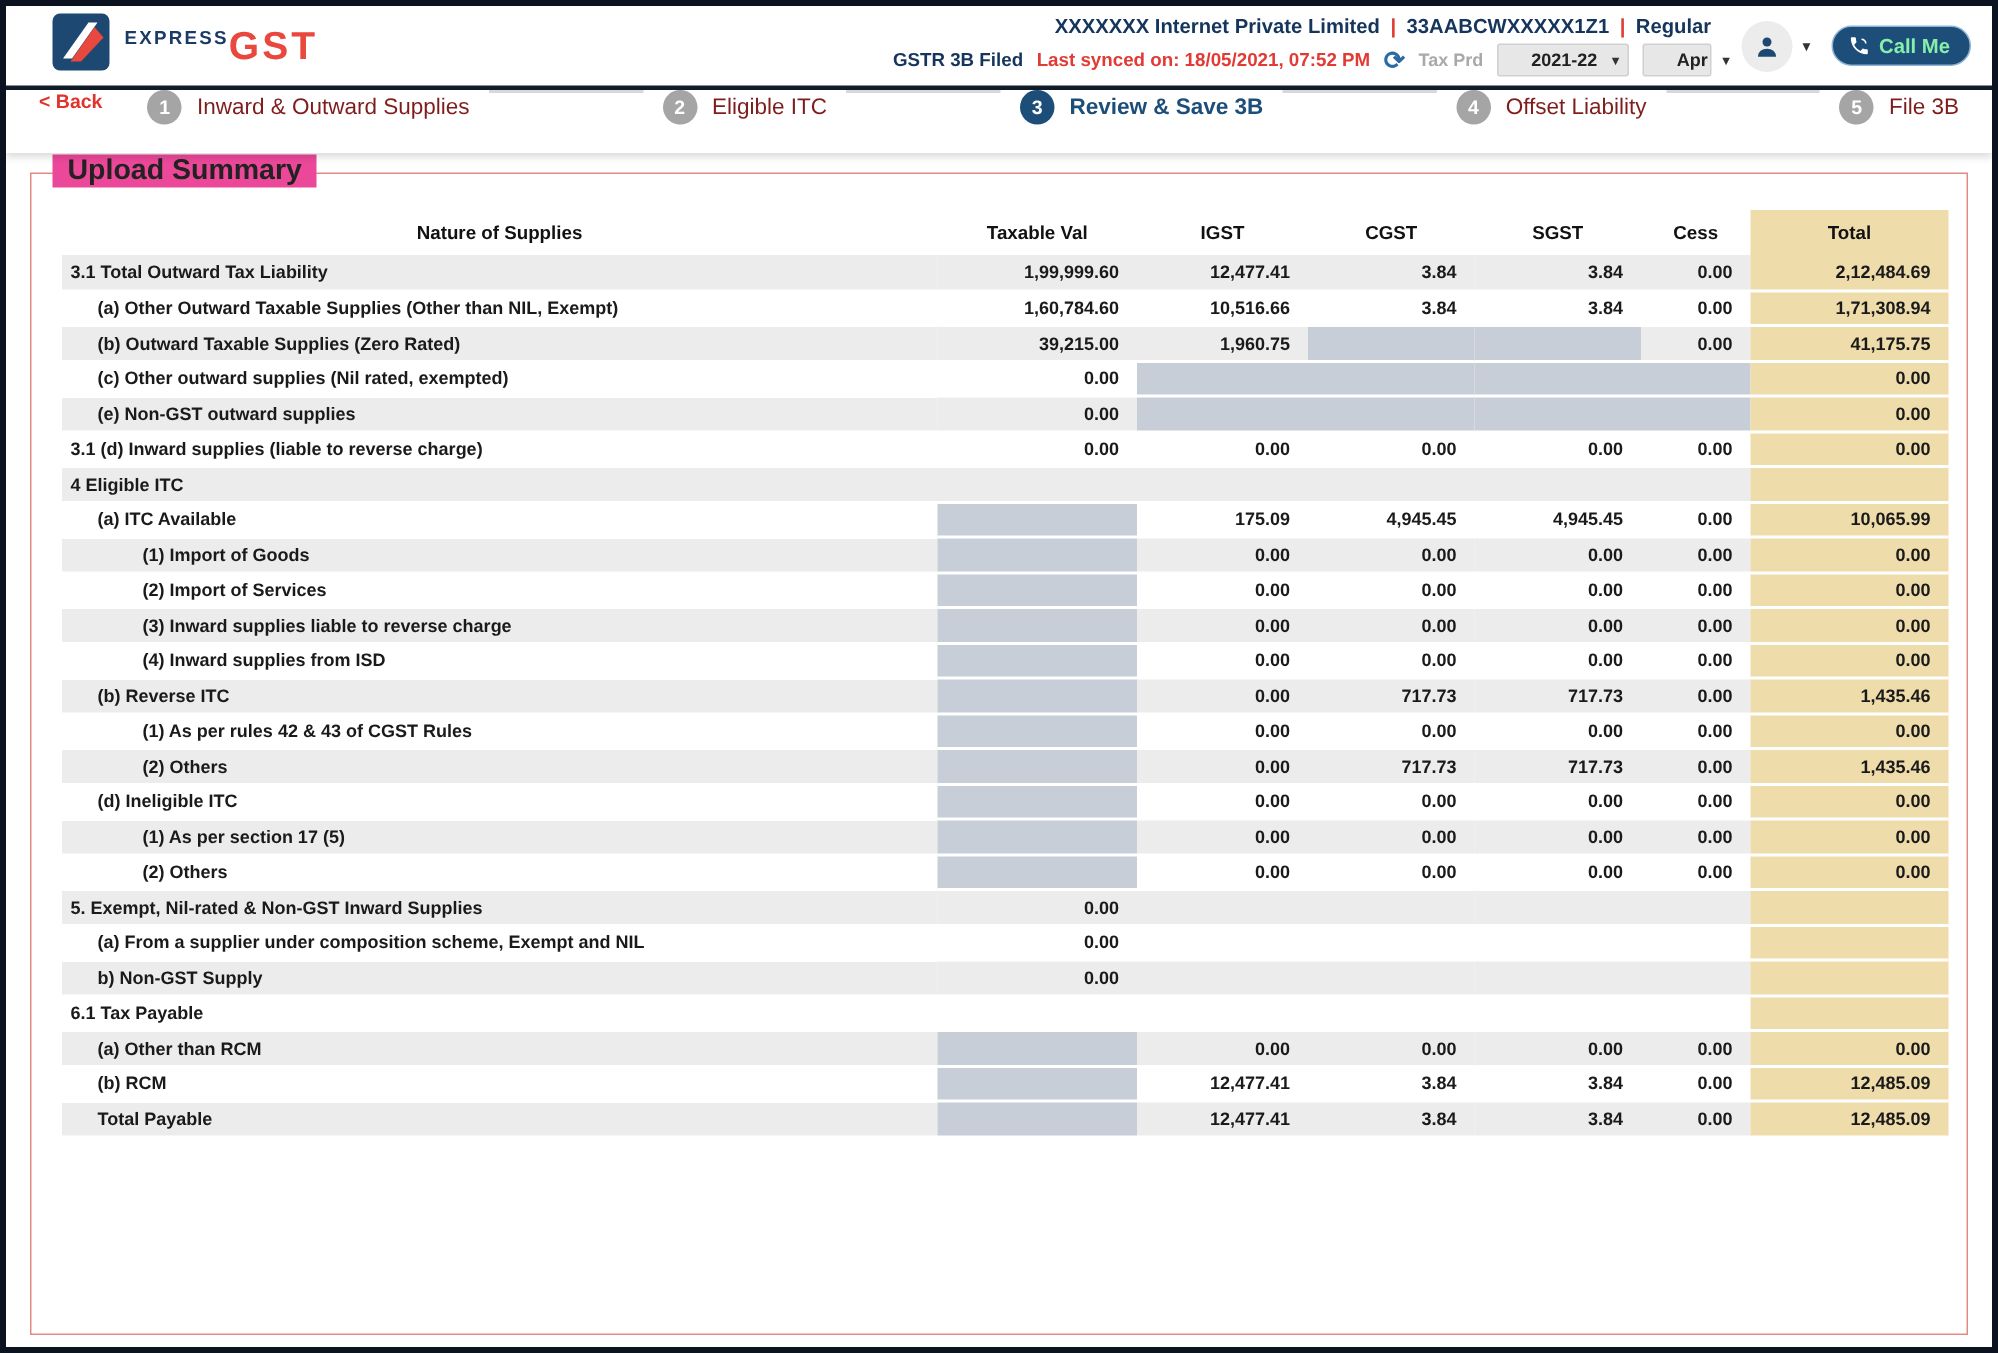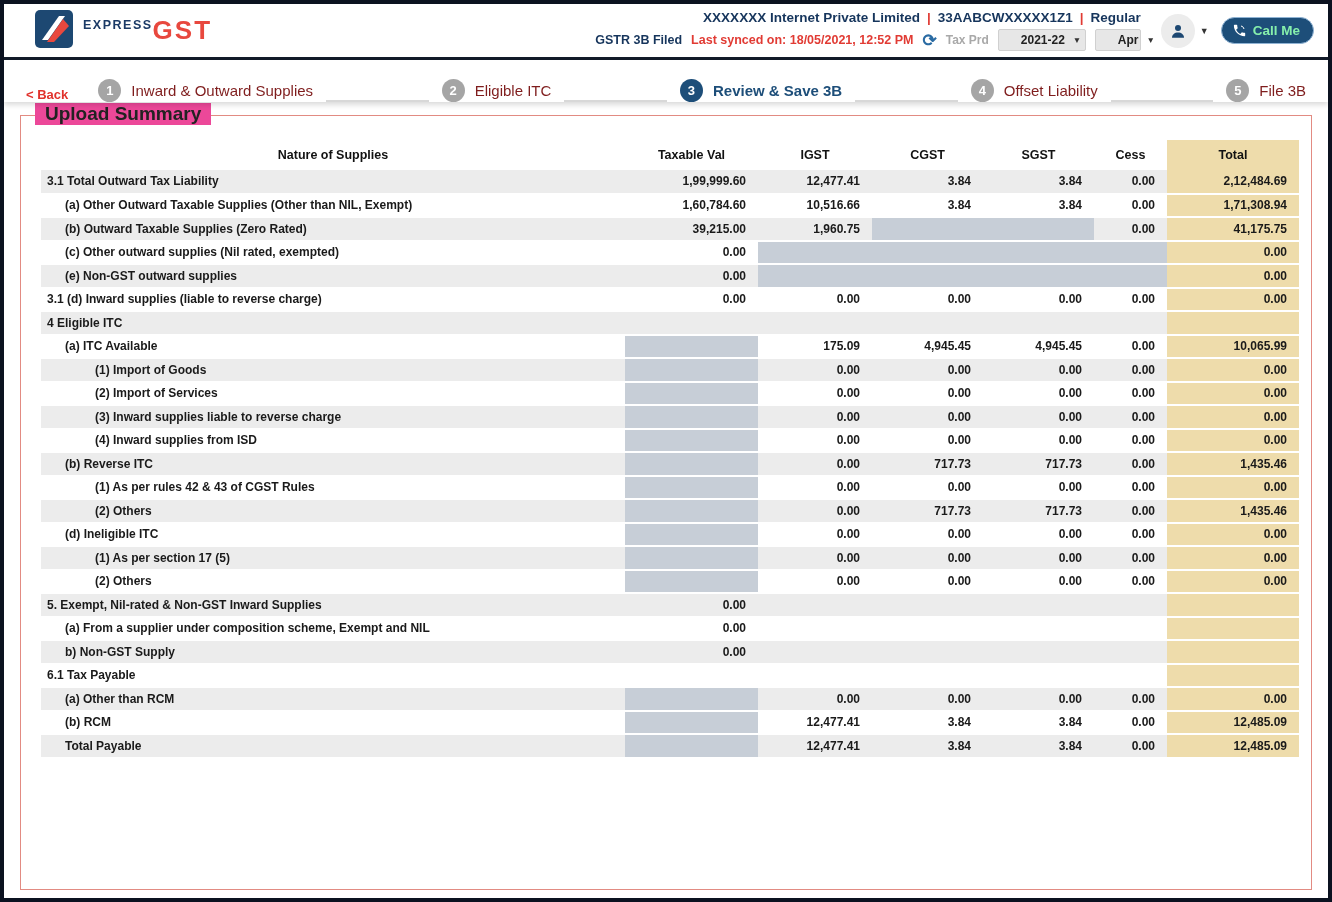--- a/index.html
+++ b/index.html
@@ -26,21 +26,21 @@
   .select { background:#e7e7e7; border:1px solid #d0d0d0; border-radius:2px; display:flex; align-items:center; justify-content:space-between; font-size:12px; font-weight:bold; color:#222; padding:3px 22px; cursor:pointer; }
   .select.year { width:88px; }
   .select.month { width:44px; }
   .sel-caret { font-size:8.5px; color:#333; margin-left:8px; }
   .avatar-wrap { display:flex; align-items:center; gap:5px; margin-left:8px; cursor:pointer; }
   .avatar { width:34px; height:34px; border-radius:50%; background:#ececec; display:flex; align-items:center; justify-content:center; }
   .avatar-caret { font-size:9px; color:#333; }
   .callme { background:#1d4e79; border:1px solid #8fb3d4; color:#86efac; font-weight:bold; font-size:13.5px; border-radius:14px; padding:5px 13px 5px 10px; display:flex; align-items:center; gap:6px; cursor:pointer; }
 
   
-  .stepper { flex:0 0 42px; display:flex; align-items:flex-end; padding:0 22px; background:#fff; box-shadow:0 3px 5px rgba(0,0,0,.14); position:relative; z-index:2; }
+  .stepper { flex:0 0 42px; display:flex; align-items:flex-start; padding:0 22px; background:#fff; box-shadow:0 3px 5px rgba(0,0,0,.14); position:relative; z-index:2; }
   .back { color:#e1322c; font-weight:bold; font-size:13px; margin-right:30px; text-decoration:none; cursor:pointer; white-space:nowrap; }
   .step { display:flex; align-items:center; gap:10px; cursor:pointer; white-space:nowrap; }
   .step-num { width:23px; height:23px; border-radius:50%; background:#a5a5a5; color:#fff; font-size:13px; font-weight:bold; display:flex; align-items:center; justify-content:center; }
   .step-label { color:#7f1d1d; font-size:15px; }
   .step.active .step-num { background:#1d4e79; }
   .step.active .step-label { color:#1d4e79; font-weight:bold; }
   .connector { flex:1; height:2px; background:#d8d8d8; margin:0 13px; }
 
   
   .main { flex:1; padding:13px 16px 8px 16px; background:#fff; }
@@ -85,21 +85,21 @@
       <div class="company-block">
         <div class="line1">
           <span>XXXXXXX Internet Private Limited</span>
           <span class="pipe">|</span>
           <span class="gstin">33AABCWXXXXX1Z1</span>
           <span class="pipe">|</span>
           <span>Regular</span>
         </div>
         <div class="line2">
           <span class="status">GSTR 3B Filed</span>
-          <span class="synced">Last synced on: 18/05/2021, 12:52 PM</span>
+          <span class="synced">Last synced on: 18/05/2021, 07:52 PM</span>
           <span class="refresh">⟳</span>
           <span class="taxprd">Tax Prd</span>
           <span class="select year">
             <span>2021-22</span>
             <span class="sel-caret">▼</span>
           </span>
           <span class="select month">
             <span>Apr</span>
             <span class="sel-caret">▼</span>
           </span>

